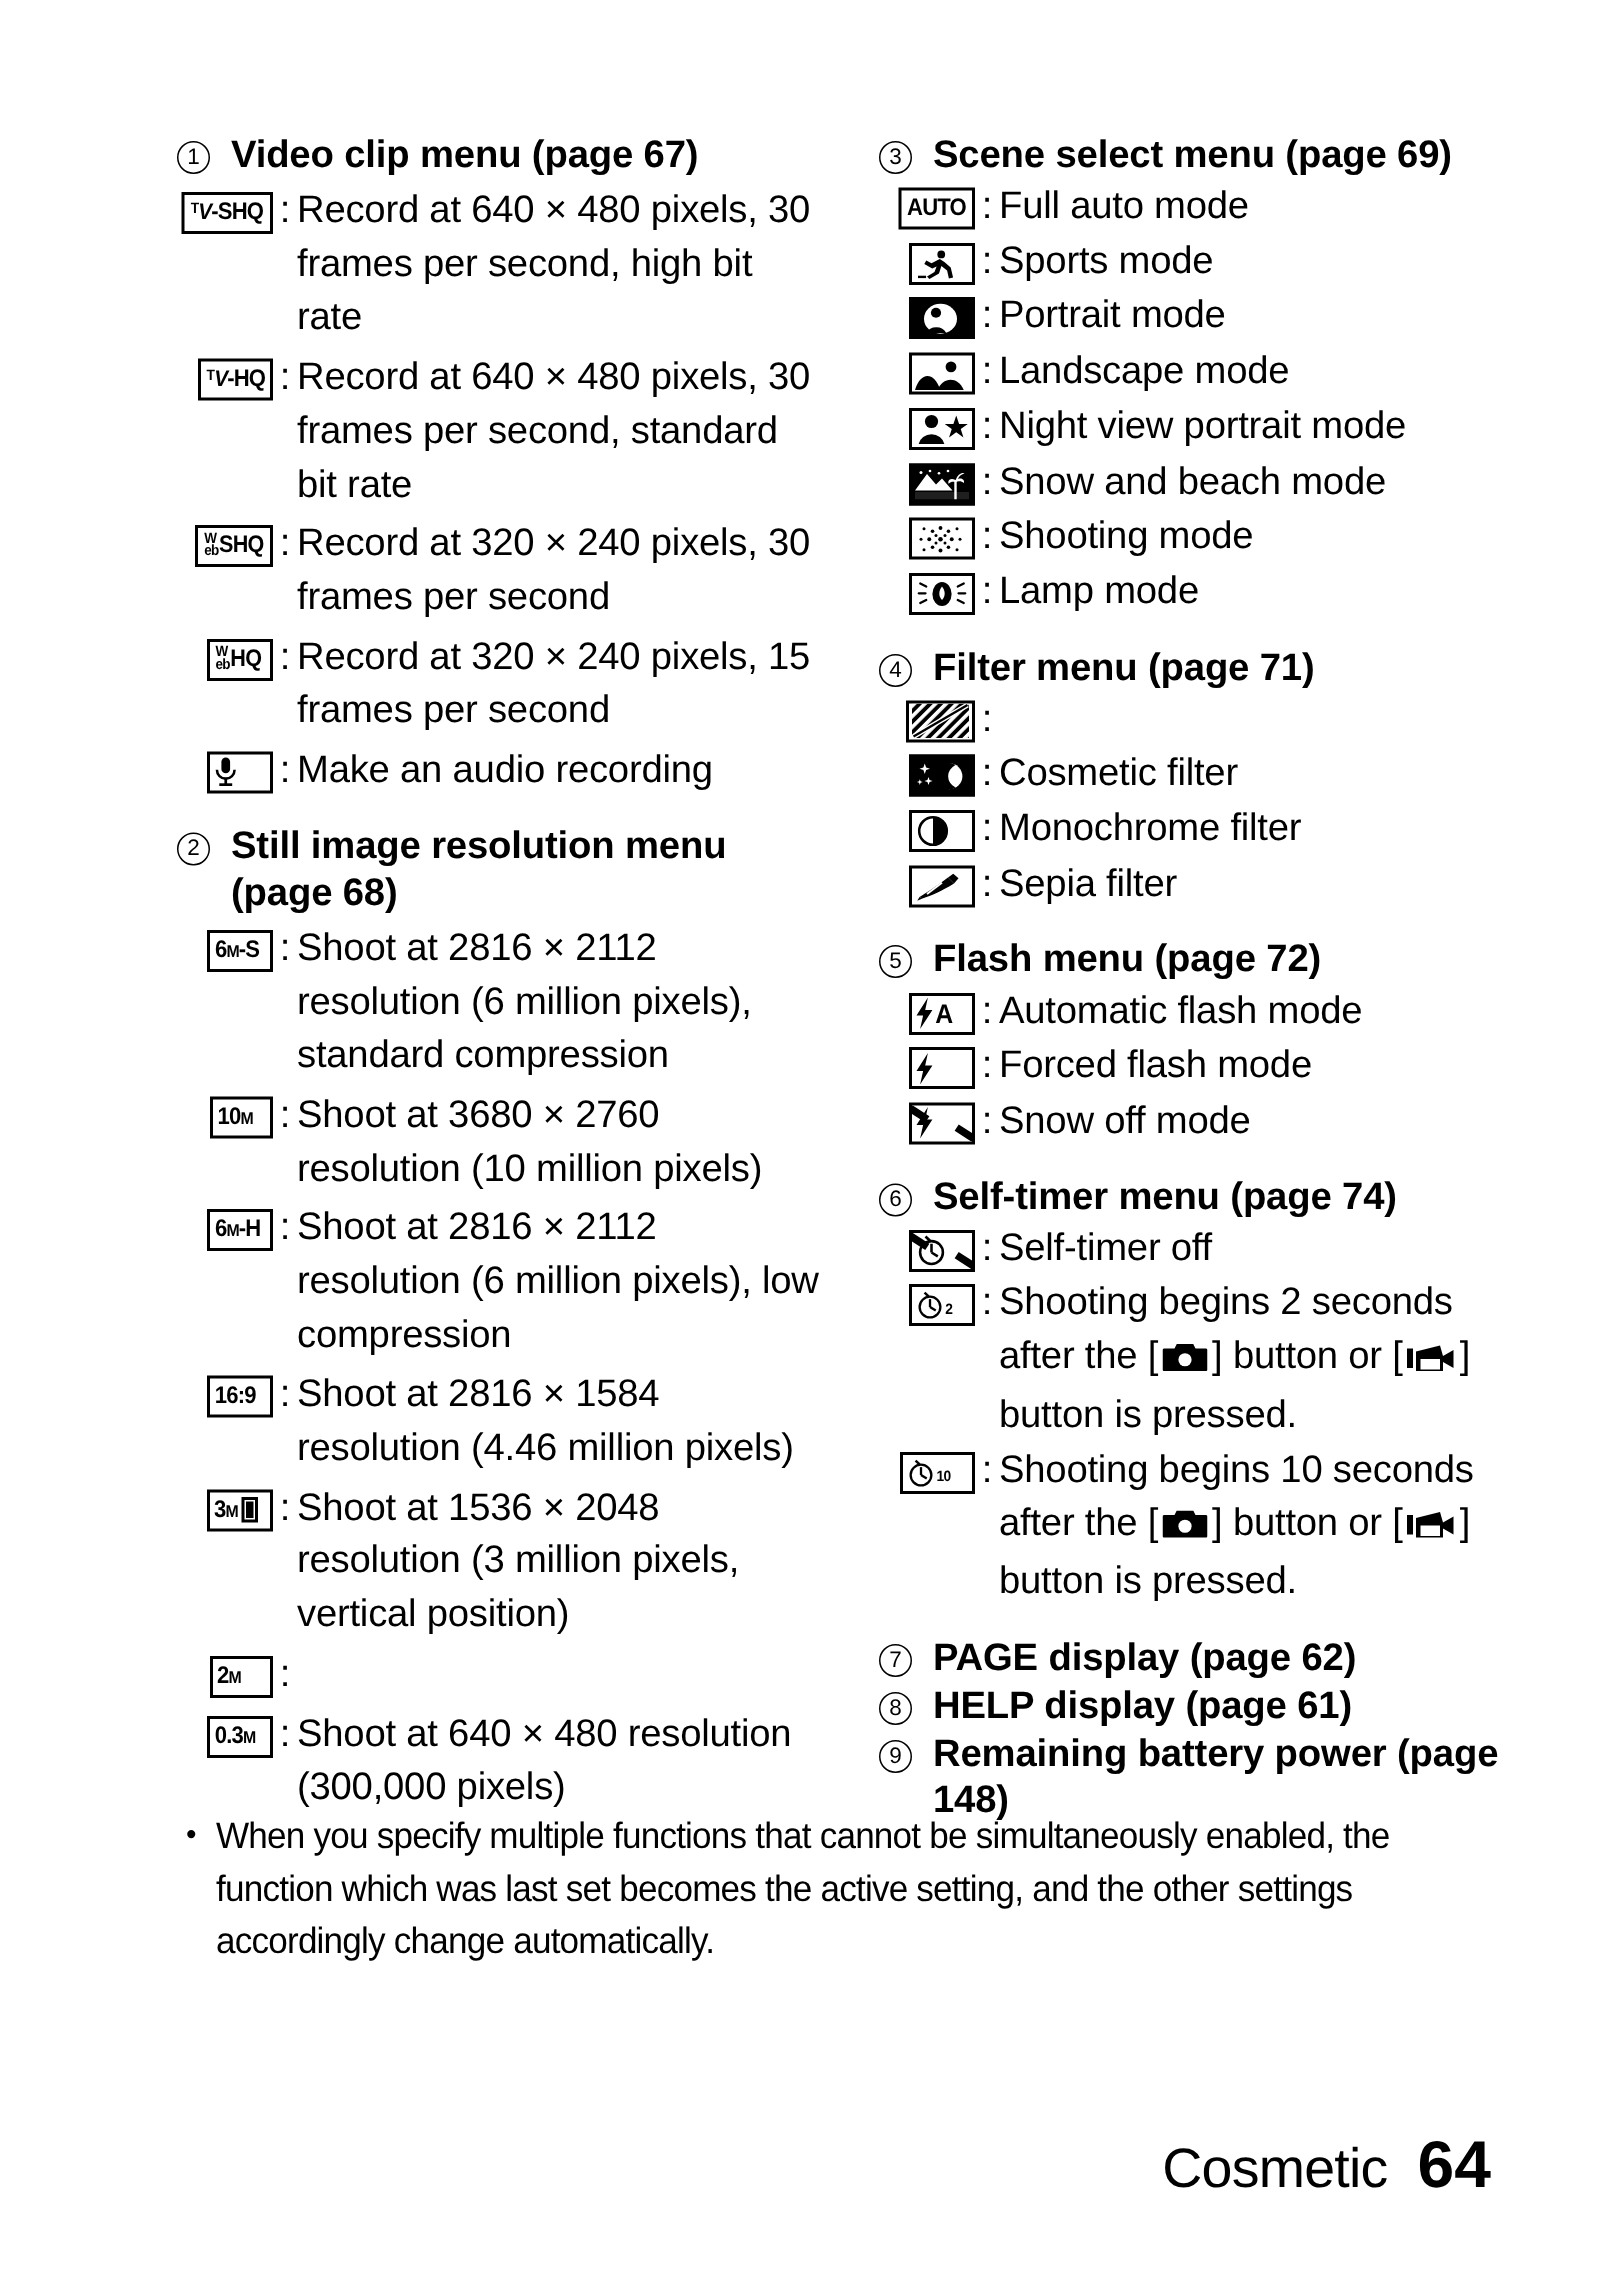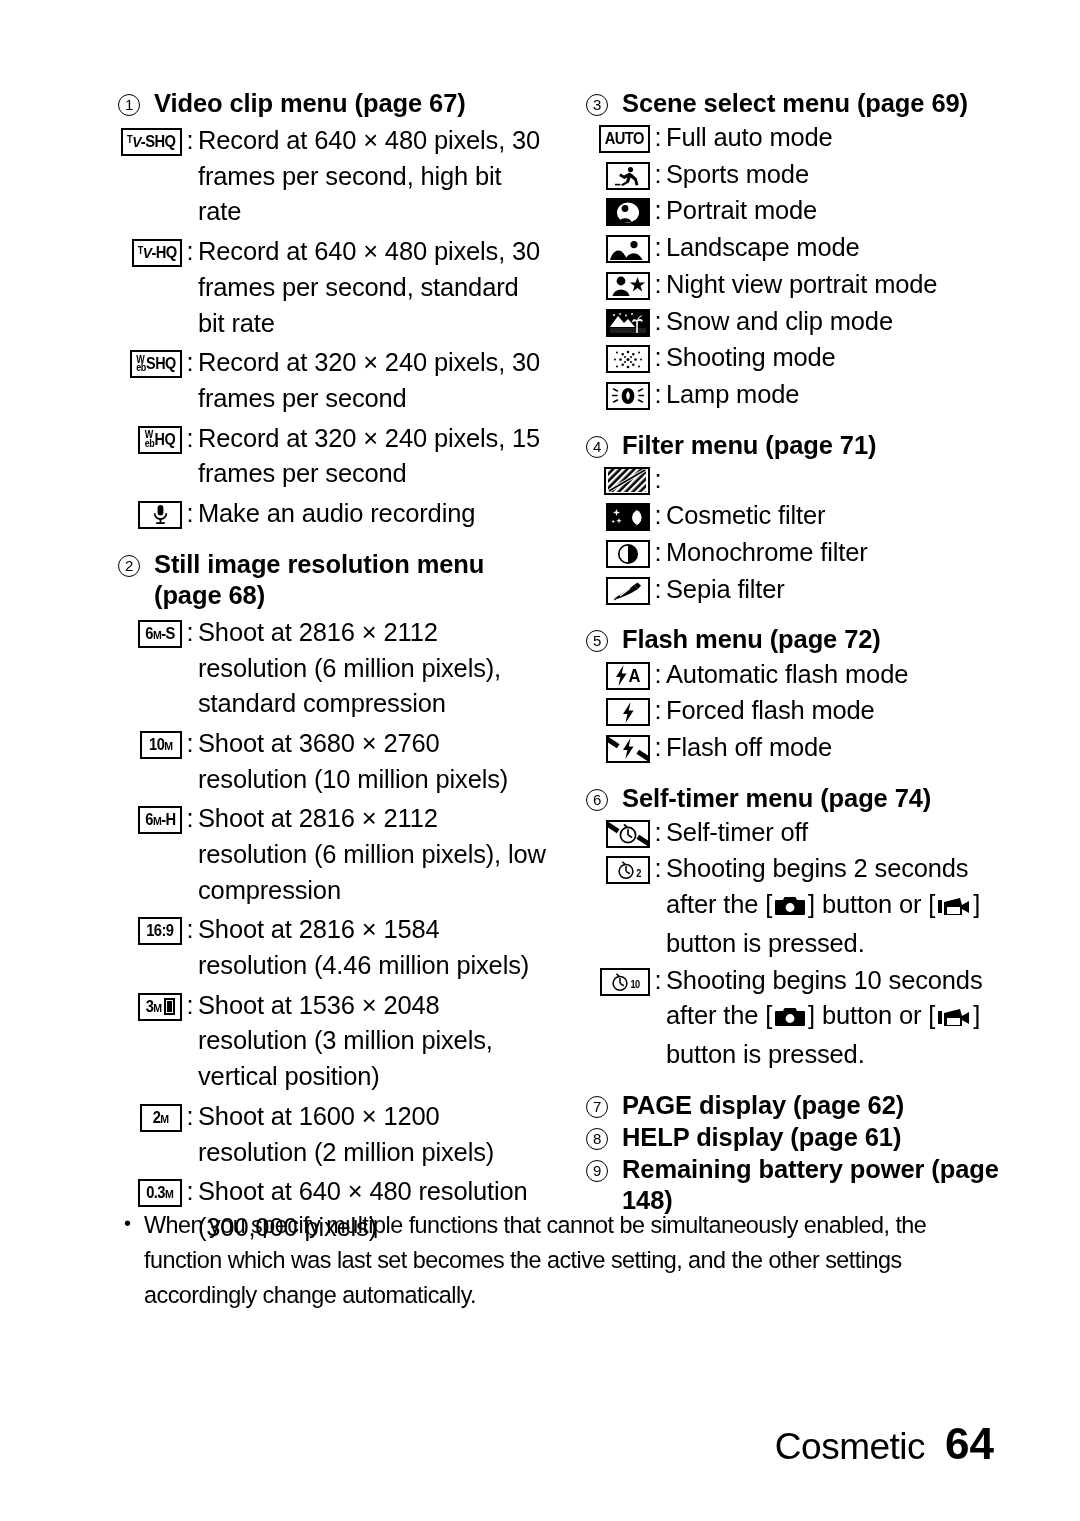--- a/index.html
+++ b/index.html
@@ -97,21 +97,21 @@
     text-align: center;
   }
   .row .desc {
     flex: 1 1 auto;
   }
 
   
   .ico {
     display: inline-flex;
     align-items: center;
-    justify-content: center;
+    justify-content: flex-start;
     border: 2px solid #000;
     background: #fff;
     box-sizing: border-box;
     height: 27px;
     min-width: 42px;
     padding: 12px 2px;
     font-family: "Liberation Sans", sans-serif;
     font-weight: bold;
     line-height: 1;
     overflow: hidden;
@@ -379,21 +379,20 @@
         <span class="desc">Shoot at 1536 × 2048 resolution (3 million pixels, vertical position)</span>
       </div>
 
       <div class="row">
         <span class="icell">
           <span class="ico">
               <span class="lbl">2<span class="sm">M</span></span>
             </span>
         </span>
         <span class="colon">:</span>
-        <span class="desc">Shoot at 1600 × 1200 resolution (2 million pixels)</span>
       </div>
 
       <div class="row">
         <span class="icell">
           <span class="ico w44">
               <span class="lbl">0.3<span class="sm">M</span></span>
             </span>
         </span>
         <span class="colon">:</span>
         <span class="desc">Shoot at 640 × 480 resolution (300,000 pixels)</span>
@@ -487,21 +486,21 @@
               <circle cx="16" cy="3.5" r="0.9" fill="#fff"></circle>
                 <circle cx="22" cy="2" r="0.9" fill="#fff"></circle>
               <path d="M27 21 L27 8" stroke="#fff" stroke-width="1.6"></path>
               <path d="M27 8 C 23 6, 21.5 9, 22.5 10.5 C 24 9, 25.5 9, 27 9.5 Z" fill="#fff"></path>
               <path d="M27 8 C 31 5.5, 33.5 8, 32.5 10 C 31 8.6, 29 8.6, 27 9.5 Z" fill="#fff"></path>
               <path d="M27 8.5 C 28.5 4, 31 3, 33 3.5 C 30 4.6, 28.6 6.5, 28 9 Z" fill="#fff"></path>
             </svg>
           </span>
         </span>
         <span class="colon">:</span>
-        <span class="desc">Snow and clip mode</span>
+        <span class="desc">Snow and beach mode</span>
       </div>
 
       <div class="row tight">
         <span class="icell">
           <span class="ico w44">
             <svg width="34" height="21" viewBox="0 0 34 21" aria-hidden="true">
               <g fill="#000">
                 <circle cx="17" cy="10.5" r="1.5"></circle>
                 <circle cx="17" cy="3" r="1.3"></circle>
                   <circle cx="17" cy="18" r="1.3"></circle>
@@ -653,21 +652,21 @@
 
       <div class="row tight">
         <span class="icell">
           <span class="ico w44 off">
             <svg width="13" height="21" viewBox="0 0 13 21" aria-hidden="true">
               <path d="M8.6 0 L1 12 L5.4 12 L3.4 21 L11.6 8.4 L6.8 8.4 Z" fill="#000"></path>
             </svg>
           </span>
         </span>
         <span class="colon">:</span>
-        <span class="desc">Flash off mode</span>
+        <span class="desc">Snow off mode</span>
       </div>
 
       <div class="sec-head">
         <span class="num"><span class="circnum">6</span></span>
         <span class="htext">Self-timer menu (page 74)</span>
       </div>
 
       <div class="row tight">
         <span class="icell">
           <span class="ico w44 off">

